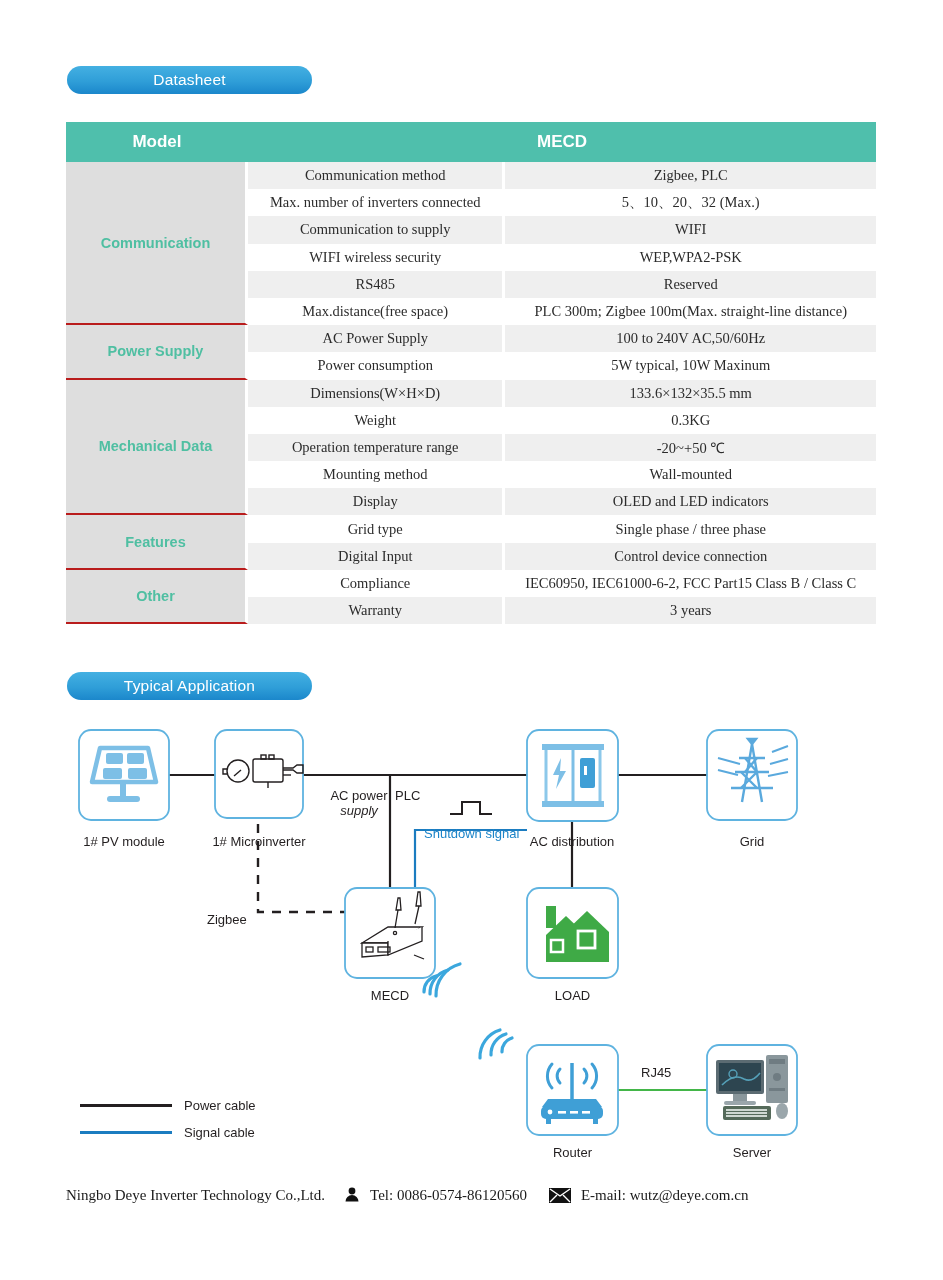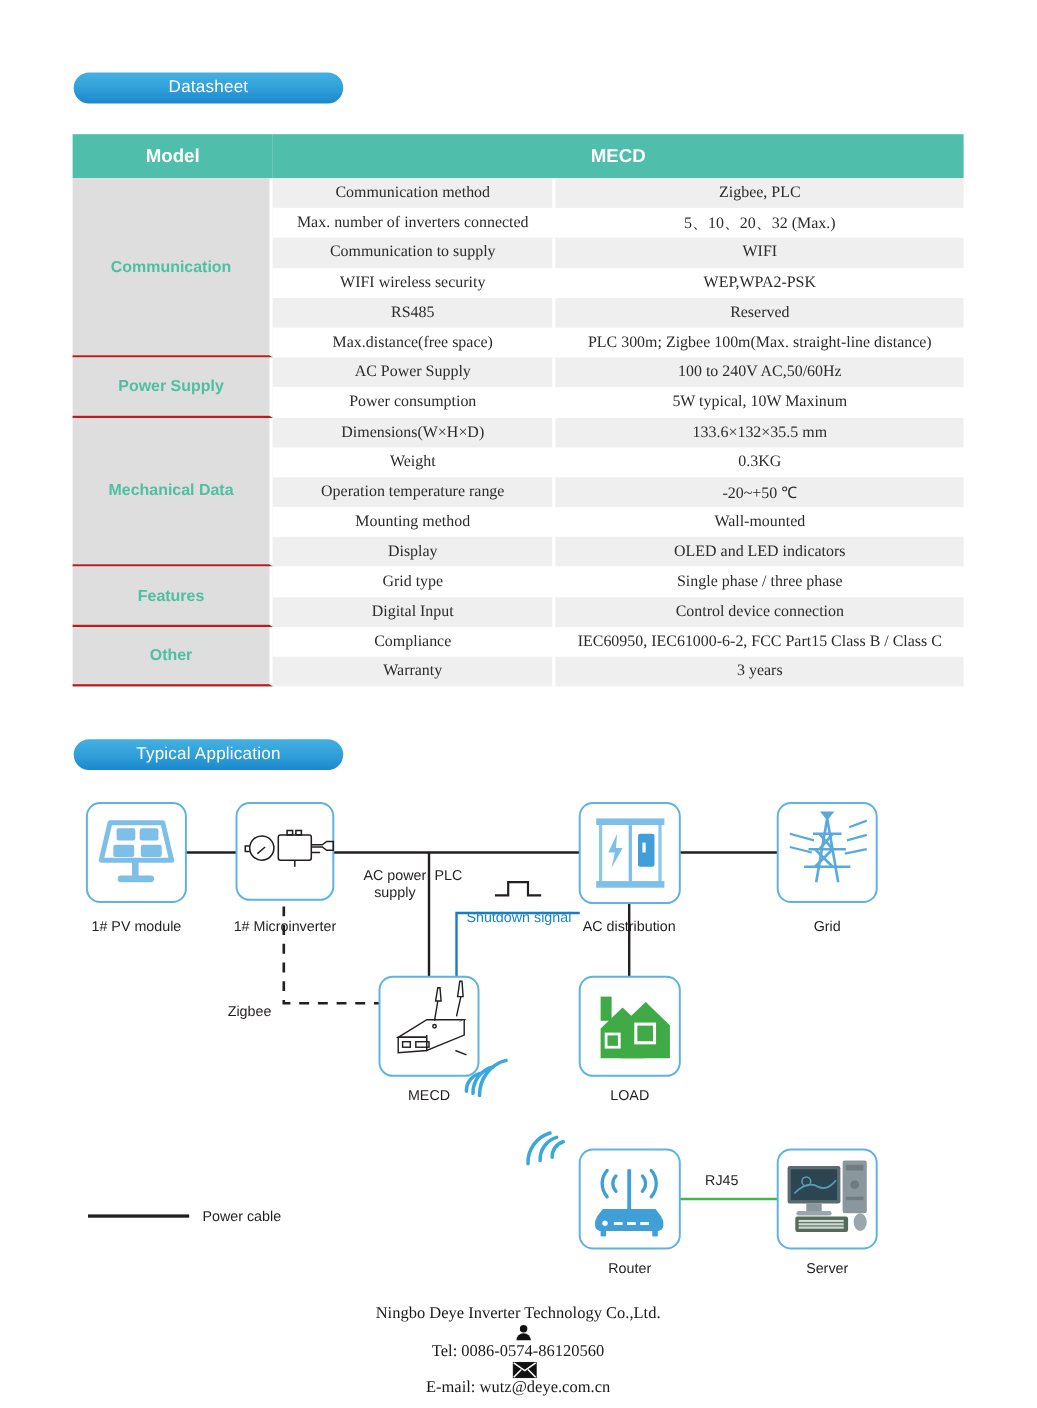--- a/index.html
+++ b/index.html
@@ -95,21 +95,21 @@
   .legend { position: absolute; left: 80px; top: 1092px; }
   .legend-row { display: flex; align-items: center; height: 27px; }
   .legend-line { width: 92px; height: 3px; margin-right: 12px; }
   .legend-text { font-size: 13px; color: #231f20; font-family: "Liberation Sans", sans-serif; }
 
   
   .footer {
     position: absolute; left: 66px; top: 1186px; width: 810px;
     display: flex; align-items: center;
     font-family: "Liberation Serif", serif;
-    font-size: 15px; color: #1a1a1a; flex-direction: column;
+    font-size: 15px; color: #1a1a1a;
   }
   .f-ico { display: inline-flex; align-items: center; justify-content: center; }
 </style>
 </head>
 <body>
 
 <div class="page">
 
   <div class="pill" id="pill-datasheet">
     <span>Datasheet</span>
@@ -368,31 +368,35 @@
     <div class="dlabel center" style="left:79px; top:134px; width:90px;">1# PV module</div>
     <div class="dlabel center" style="left:205px; top:134px; width:108px;">1# Microinverter</div>
     <div class="dlabel center" style="left:522px; top:134px; width:100px;">AC distribution</div>
     <div class="dlabel center" style="left:707px; top:134px; width:90px;">Grid</div>
     <div class="dlabel center" style="left:345px; top:288px; width:90px;">MECD</div>
     <div class="dlabel center" style="left:527px; top:288px; width:91px;">LOAD</div>
     <div class="dlabel center" style="left:527px; top:445px; width:91px;">Router</div>
     <div class="dlabel center" style="left:707px; top:445px; width:90px;">Server</div>
 
     <div class="dlabel center" style="left:326px; top:88px; width:66px;">AC power</div>
-    <div class="dlabel center" style="left:326px; top:103px; width:66px;">supply</div>
+    <div class="dlabel center" style="left:326px; top:103px; width:66px;font-style:italic;">supply</div>
     <div class="dlabel" style="left:395px; top:88px;">PLC</div>
     <div class="dlabel blue" style="left:424px; top:126px;">Shutdown signal</div>
     <div class="dlabel" style="left:207px; top:212px;">Zigbee</div>
     <div class="dlabel" style="left:641px; top:365px;">RJ45</div>
   </div>
 
   <div class="legend" id="legend">
       <div class="legend-row">
         <span class="legend-line" style="background: rgb(35, 31, 32);"></span>
         <span class="legend-text">Power cable</span>
+      </div>
+      <div class="legend-row">
+        <span class="legend-line" style="background: rgb(27, 124, 192);"></span>
+        <span class="legend-text">Signal cable</span>
       </div>
     </div>
 
   <div class="footer">
     <span>Ningbo Deye Inverter Technology Co.,Ltd.</span>
     <span class="f-ico" style="margin:0 9px 0 18px;">
       <svg width="18" height="18" viewBox="0 0 18 18">
         <circle cx="9" cy="5" r="3.4" fill="#111"></circle>
         <path d="M2.5,15.5 a6.5,6.5 0 0 1 13,0 z" fill="#111"></path>
       </svg>

